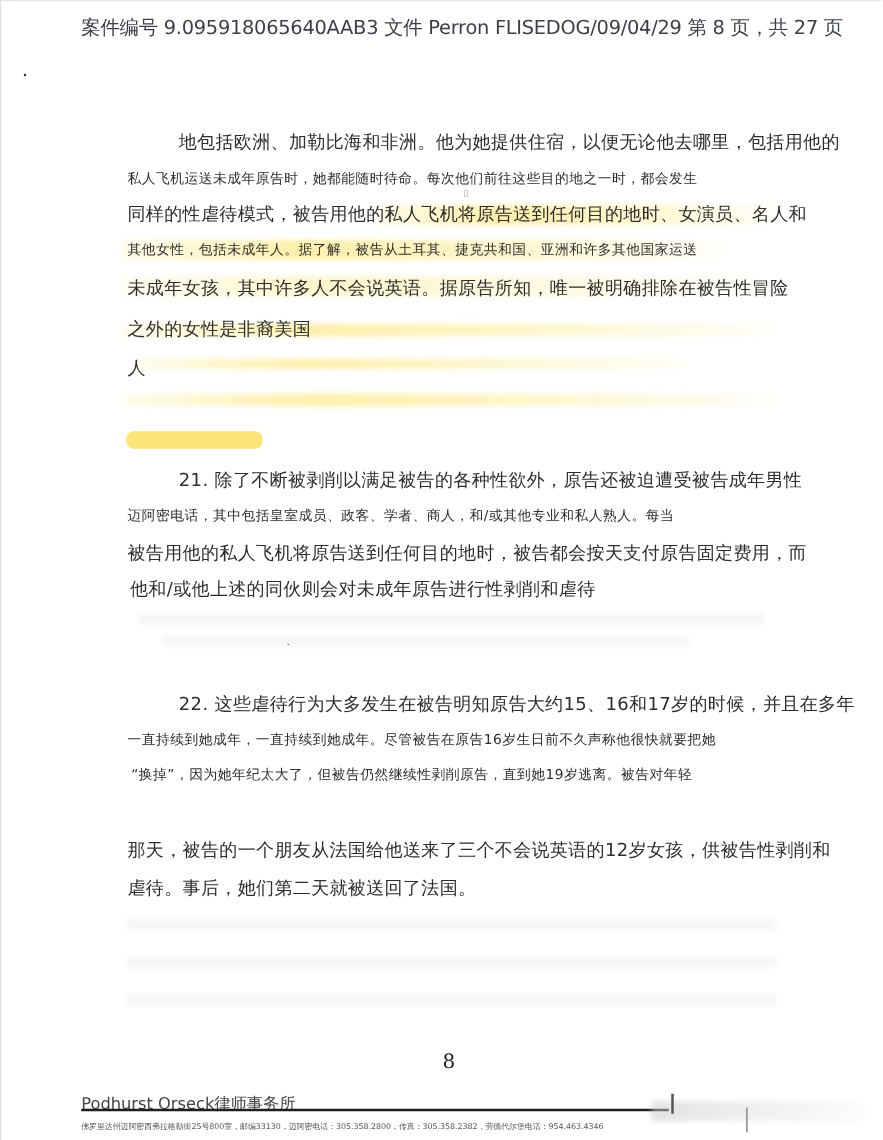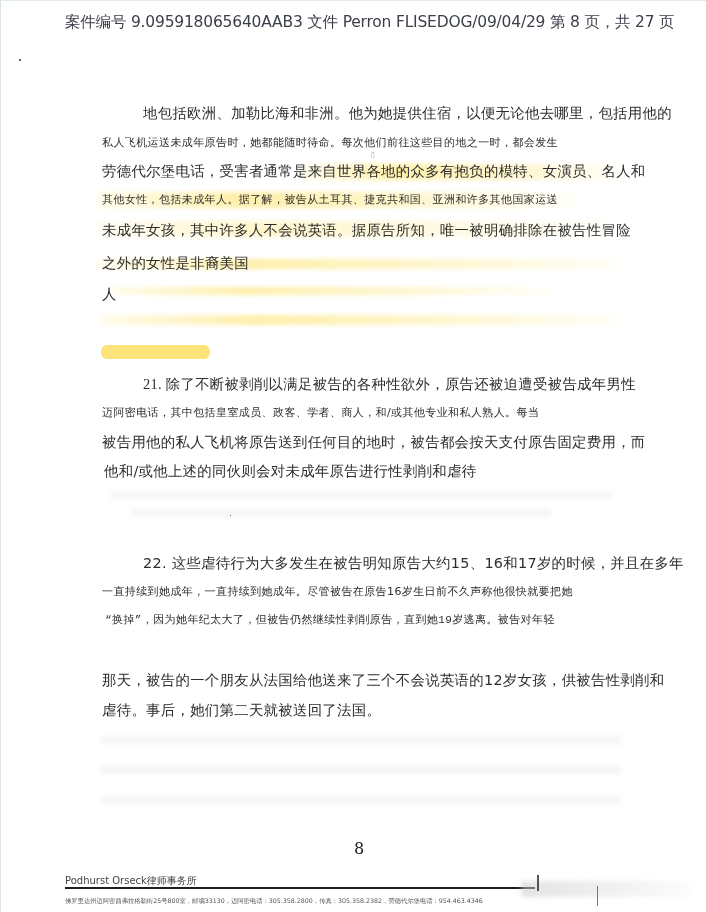--- a/index.html
+++ b/index.html
@@ -36,21 +36,21 @@
     }
     .faint {
       position: absolute; height: 8px; background: rgba(200,200,200,0.18); filter: blur(2px);
     }
     .marker { position: absolute; left: 370px; top: 150px; font-size: 7px; color: #999; }
     .page-num {
       position: absolute; left: 353px; top: 838px; font-family: "DejaVu Serif", "Liberation Serif", serif;
       font-size: 16px; color: #222;
     }
     .firm {
-      position: absolute; left: 64px; top: 873px; font-size: 10px; color: #444; white-space: nowrap;
+      position: absolute; left: 64px; top: 873px; font-size: 13px; color: #444; white-space: nowrap;
     }
     .rule {
       position: absolute; left: 64px; top: 886px; width: 470px; height: 2px; background: #1e1e1e;
     }
     .rule-fade {
       position: absolute; left: 520px; top: 880px; width: 170px; height: 16px;
       background: linear-gradient(90deg, rgba(200,200,200,0.5), rgba(230,230,230,0.6) 50%, rgba(240,240,240,0.2));
       filter: blur(2px);
     }
     .tick1 { position: absolute; left: 536px; top: 874px; width: 2px; height: 16px; background: #555; }
@@ -72,38 +72,38 @@
   <div class="hl" style="left:96px;top:220px;width:520px;opacity:0.6;"></div>
   <div class="hl" style="left:96px;top:258px;width:520px;height:10px;"></div>
   <div class="hl" style="left:110px;top:286px;width:440px;height:8px;"></div>
   <div class="hl" style="left:100px;top:314px;width:516px;height:10px;"></div>
   <div class="hl-bar"></div>
 
   <span class="marker">▯</span>
 
   <div class="line l-big" style="top:103px;margin-left:41px;">地包括欧洲、加勒比海和非洲。他为她提供住宿，以便无论他去哪里，包括用他的</div>
   <div class="line l-sm" style="top:134px;">私人飞机运送未成年原告时，她都能随时待命。每次他们前往这些目的地之一时，都会发生</div>
-  <div class="line l-big" style="top:161px;">劳德代尔堡电话，受害者通常是来自世界各地的众多有抱负的模特、女演员、名人和</div>
+  <div class="line l-big" style="top:161px;">同样的性虐待模式，被告用他的私人飞机将原告送到任何目的地时、女演员、名人和</div>
   <div class="line l-sm" style="top:191px;">其他女性，包括未成年人。据了解，被告从土耳其、捷克共和国、亚洲和许多其他国家运送</div>
   <div class="line l-big" style="top:220px;">未成年女孩，其中许多人不会说英语。据原告所知，唯一被明确排除在被告性冒险</div>
   <div class="line l-big" style="top:253px;">之外的女性是非裔美国</div>
   <div class="line l-big" style="top:284px;">人</div>
 
-  <div class="line l-big" style="top:374px;left:142px;font-family:Liberation Serif, serif;">21. 除了不断被剥削以满足被告的各种性欲外，原告还被迫遭受被告成年男性</div>
+  <div class="line l-big" style="top:374px;left:142px;">21. 除了不断被剥削以满足被告的各种性欲外，原告还被迫遭受被告成年男性</div>
   <div class="line l-sm" style="top:404px;">迈阿密电话，其中包括皇室成员、政客、学者、商人，和/或其他专业和私人熟人。每当</div>
   <div class="line l-big" style="top:432px;">被告用他的私人飞机将原告送到任何目的地时，被告都会按天支付原告固定费用，而</div>
   <div class="line l-big" style="top:461px;left:103px;">他和/或他上述的同伙则会对未成年原告进行性剥削和虐待</div>
 
   <div class="faint" style="left:110px;top:490px;width:500px;"></div>
   <div class="faint" style="left:130px;top:508px;width:420px;"></div>
   <div class="dot" style="left:229px;top:514px;width:1px;height:1px;"></div>
 
   <div class="line l-big" style="top:553px;left:142px;">22. 这些虐待行为大多发生在被告明知原告大约15、16和17岁的时候，并且在多年</div>
   <div class="line l-sm" style="top:583px;">一直持续到她成年，一直持续到她成年。尽管被告在原告16岁生日前不久声称他很快就要把她</div>
-  <div class="line l-sm" style="top:611px;left:104px;font-family:Liberation Mono, monospace;">“换掉”，因为她年纪太大了，但被告仍然继续性剥削原告，直到她19岁逃离。被告对年轻</div>
+  <div class="line l-sm" style="top:611px;left:104px;">“换掉”，因为她年纪太大了，但被告仍然继续性剥削原告，直到她19岁逃离。被告对年轻</div>
   <div class="line l-big" style="top:670px;">那天，被告的一个朋友从法国给他送来了三个不会说英语的12岁女孩，供被告性剥削和</div>
   <div class="line l-big" style="top:700px;">虐待。事后，她们第二天就被送回了法国。</div>
 
   <div class="faint" style="left:100px;top:735px;width:520px;"></div>
   <div class="faint" style="left:100px;top:765px;width:520px;"></div>
   <div class="faint" style="left:100px;top:795px;width:520px;"></div>
 
   <div class="page-num">8</div>
   <div class="firm">Podhurst Orseck律师事务所</div>
   <div class="rule"></div>

